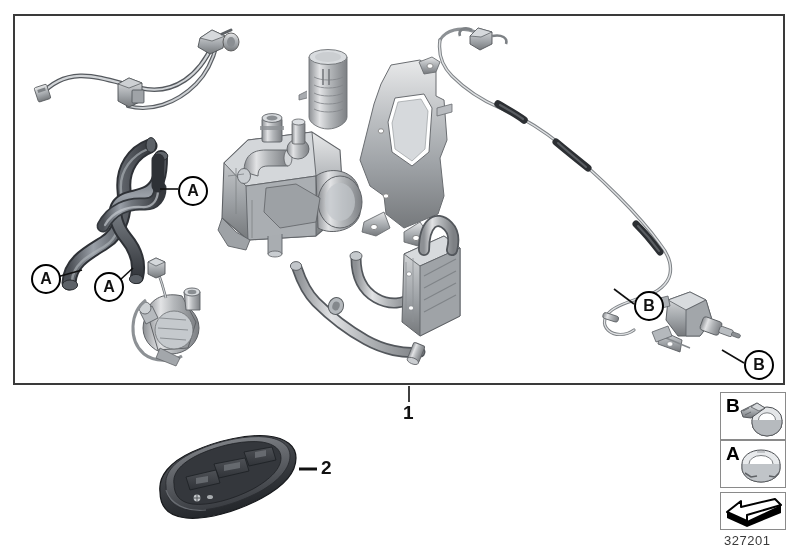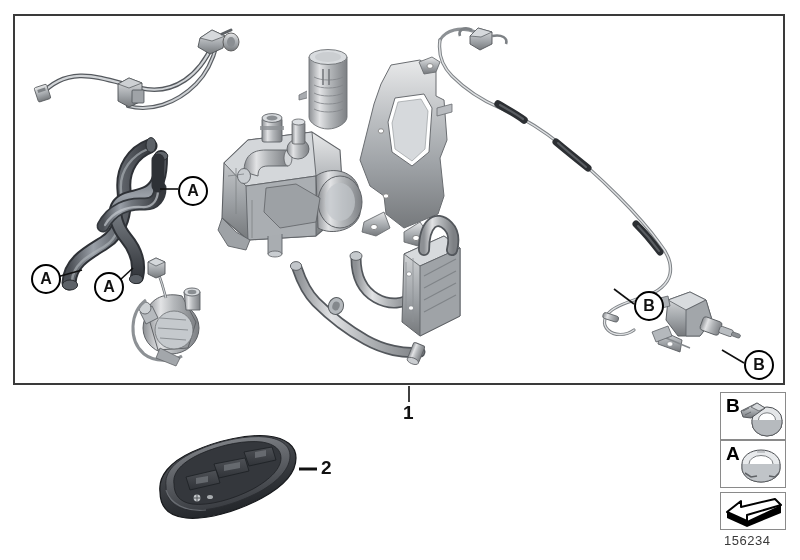--- a/index.html
+++ b/index.html
@@ -436,15 +436,15 @@
   </div>
 
   <div class="legend-box" style="left:720px;top:492px;width:66px;height:38px;">
     <svg width="66" height="38" viewBox="0 0 66 38">
       <path d="M6,19 L20,8 L20,14 L54,6 L60,12 L26,22 L26,28 Z" fill="#fff" stroke="#000" stroke-width="2" stroke-linejoin="round"></path>
       <path d="M26,28 L60,12 L60,20 L26,34 Z" fill="#000"></path>
       <path d="M6,19 L26,28 L26,34 L6,25 Z" fill="#000"></path>
     </svg>
   </div>
 
-  <div class="abs" id="partnumber">156234</div>
+  <div class="abs" id="partnumber">327201</div>
 
 </div>
 
 </body></html>

